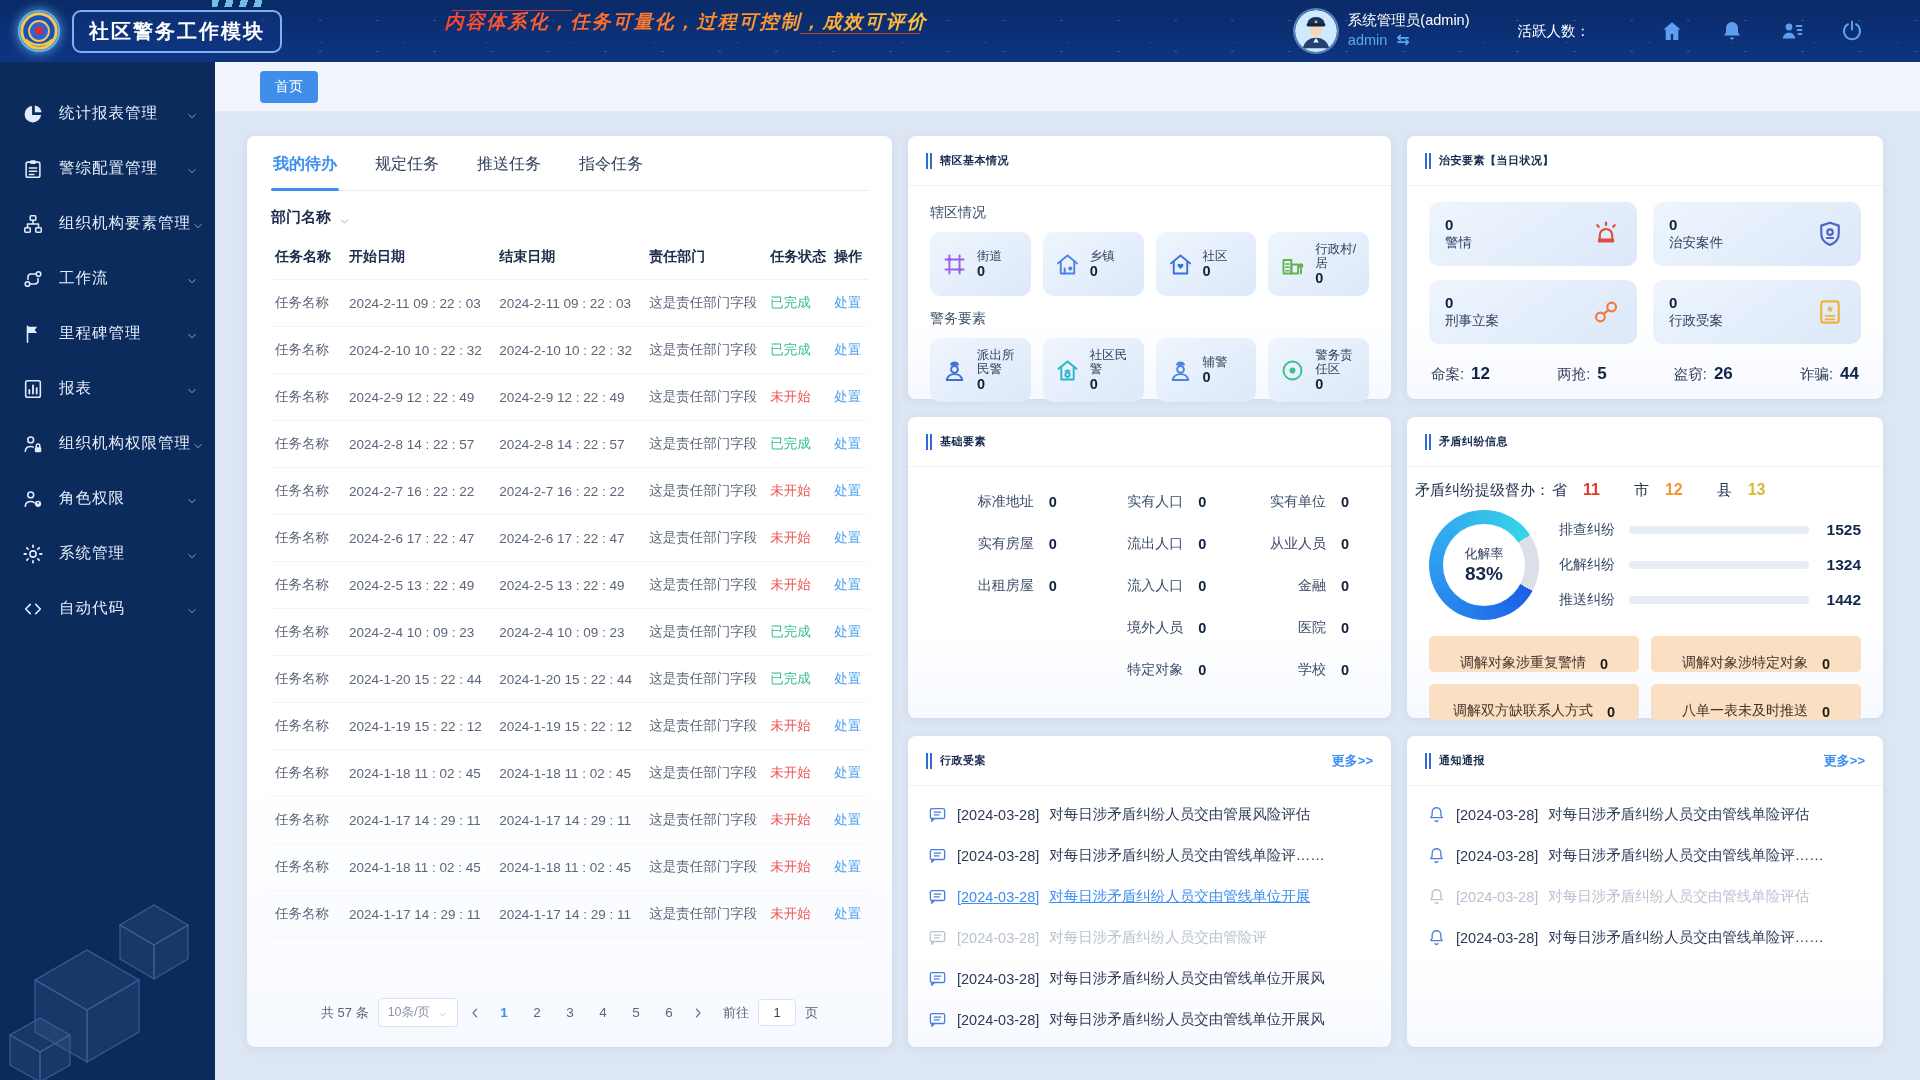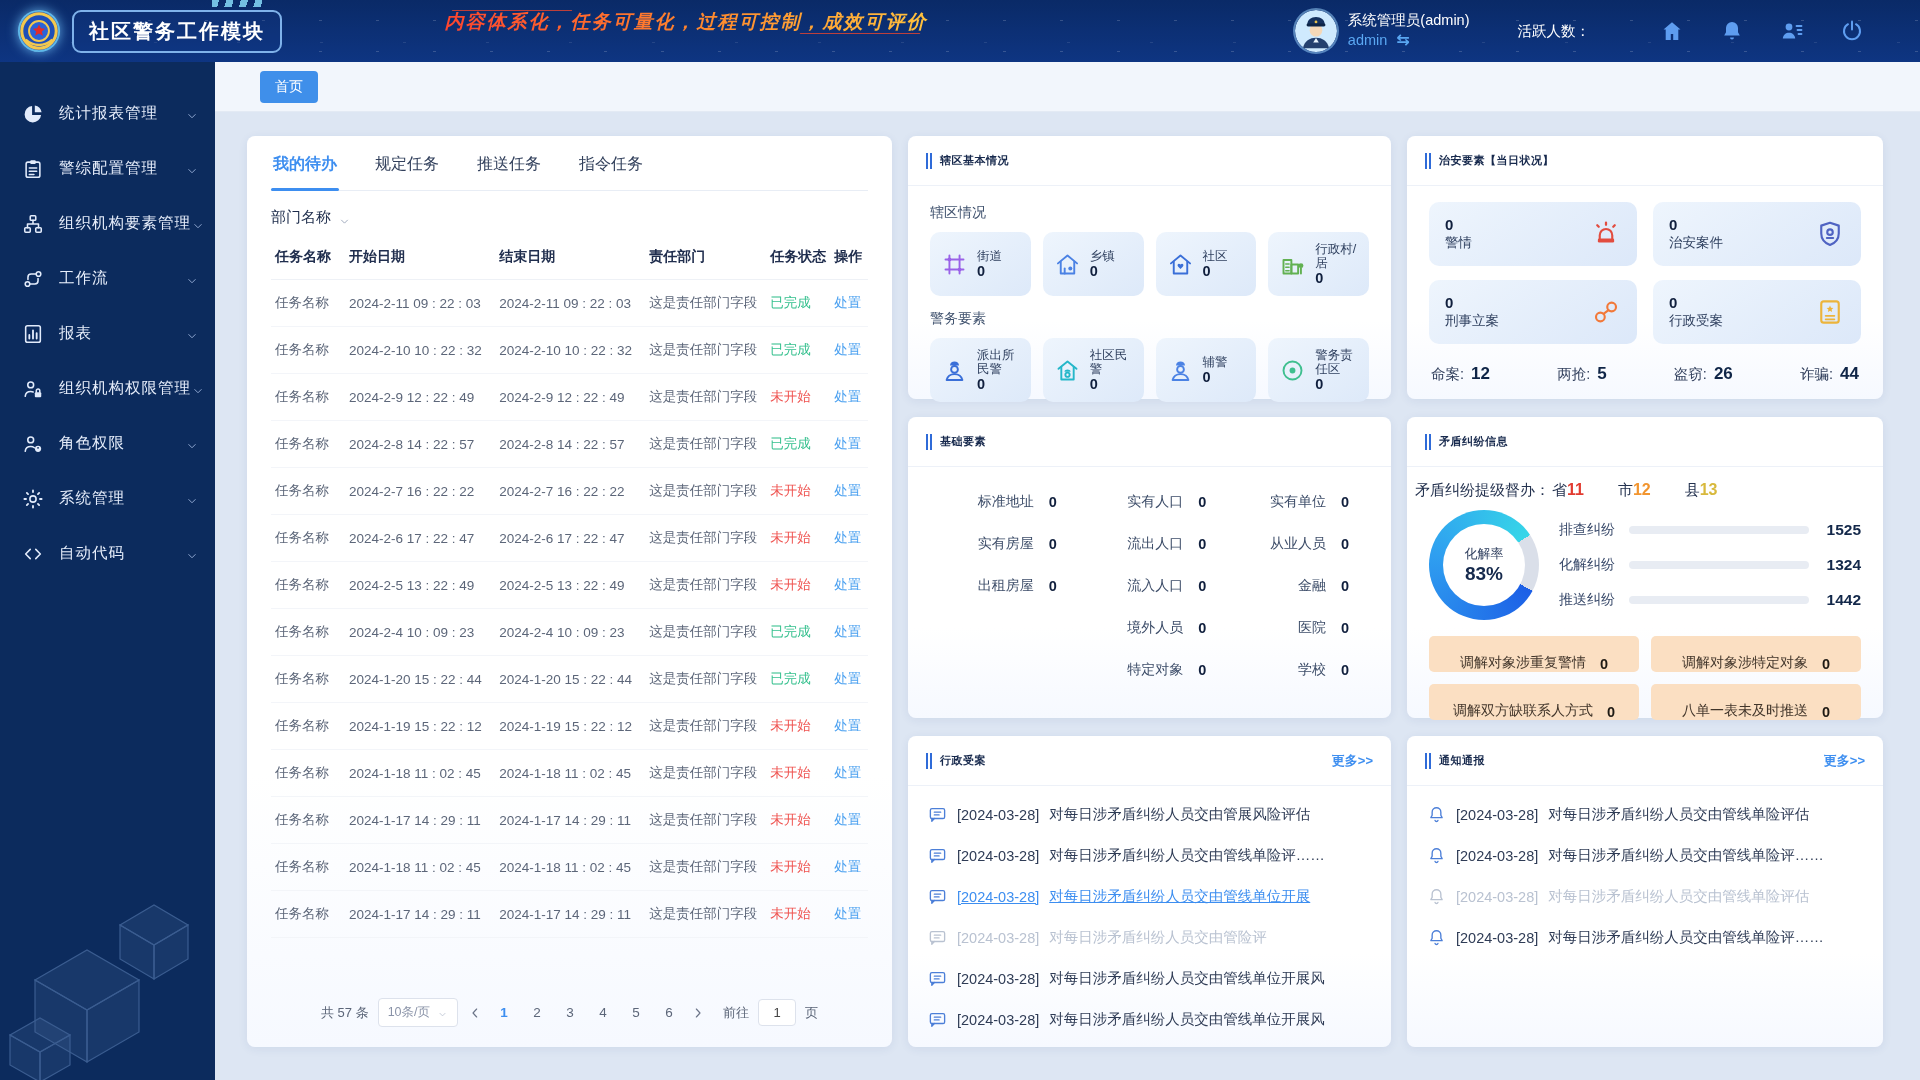--- a/index.html
+++ b/index.html
@@ -56,21 +56,21 @@
   .marker { width:2px; height:16px; background:#2f6bd8; box-shadow:4px 0 0 #2f6bd8; margin-right:12px; flex:none; }
   .c-title { font-size:11px; font-weight:bold; color:#17294d; letter-spacing:.5px; }
   .more { margin-left:auto; color:#3d8ef0; font-size:13px; cursor:pointer; font-weight:bold; }
 
   
   .todo-card { width:645px; height:911px; display:flex; flex-direction:column; padding:0 24px; }
   .tabs { display:flex; gap:34px; border-bottom:1px solid #e8edf5; flex:none; }
   .tab { font-size:16px; color:#32405c; position:relative; padding:18px 2px 15px; cursor:pointer; }
   .tab.active { color:#3d8ef0; font-weight:bold; }
   .tab.active::after { content:""; position:absolute; left:0; right:0; bottom:-1px; height:3px; background:#3d8ef0; border-radius:2px; }
-  .filter { display:flex; align-items:center; gap:7px; padding:17px 0 8px; font-size:15px; font-weight:normal; color:#1c2b4a; cursor:pointer; }
+  .filter { display:flex; align-items:center; gap:7px; padding:17px 0 8px; font-size:15px; font-weight:bold; color:#1c2b4a; cursor:pointer; }
   .filter .f-chev { width:13px; height:13px; color:#9aa5b8; }
   table.todo { width:100%; border-collapse:collapse; }
   table.todo th { text-align:left; font-size:14px; color:#202e4e; padding:13px 4px; border-bottom:1px solid #eef1f6; font-weight:bold; white-space:nowrap; }
   table.todo td { font-size:13.5px; color:#5c6679; padding:0 4px; height:47px; border-bottom:1px solid #f3f5f9; white-space:nowrap; }
   table.todo th:nth-child(1){width:76px} table.todo th:nth-child(2){width:152px} table.todo th:nth-child(3){width:152px}
   table.todo th:nth-child(4){width:122px} table.todo th:nth-child(5){width:62px} table.todo th:nth-child(6){width:38px}
   td.dept { color:#8b94a8; }
   td .st-done { color:#35c08e; } td .st-not { color:#ef5350; }
   td a.op { color:#4aa0f0; text-decoration:none; cursor:pointer; }
   .pagination { margin-top:auto; display:flex; align-items:center; justify-content:center; gap:9px; padding:16px 0 20px; font-size:13px; color:#5c6679; flex:none; }
@@ -102,21 +102,21 @@
   .sc-txt { display:flex; flex-direction:column; line-height:1.25; }
   .sc-val { font-weight:bold; font-size:15px; color:#101f3d; }
   .sc-label { font-size:13.5px; color:#2e3f5e; }
   .sc-icon { margin-left:auto; width:30px; height:30px; }
   .sec-stats { display:flex; padding:14px 24px 0; justify-content:space-between; font-size:14.5px; color:#33415e; }
   .ss-val { font-weight:bold; font-size:17px; color:#0f2547; margin-left:7px; }
 
   
   .esc-row { padding:14px 8px 2px; font-size:15px; color:#24324f; display:flex; align-items:baseline; }
   .esc-item { margin-right:34px; white-space:nowrap; }
-  .esc-item b { font-size:16px; margin-left:0; }
+  .esc-item b { font-size:16px; margin-left:16px; }
   .dsp-flex { display:flex; align-items:center; padding:8px 22px 4px; gap:20px; }
   .donut { width:110px; height:110px; border-radius:50%; position:relative; flex:none; }
   .donut::after { content:""; position:absolute; inset:14px; background:#fff; border-radius:50%; }
   .d-center { position:absolute; inset:0; display:flex; flex-direction:column; align-items:center; justify-content:center; z-index:1; }
   .d-label { font-size:13px; color:#2c3c5c; } .d-val { font-size:19px; font-weight:bold; color:#15294c; }
   .bars { flex:1; display:flex; flex-direction:column; gap:17px; }
   .bar-row { display:flex; align-items:center; gap:10px; font-size:14px; color:#38496a; }
   .bar-label { width:60px; flex:none; white-space:nowrap; }
   .bar-track { flex:1; height:8px; border-radius:4px; background:#e8ecf3; overflow:hidden; }
   .bar-fill { height:100%; border-radius:4px; }
@@ -235,20 +235,30 @@
             <path d="M8.5 17.5H14a3.5 3.5 0 0 0 3.5-3.5v-2.5"></path>
             <path d="M15.5 6.5H10a3.5 3.5 0 0 0-3.5 3.5v2.5"></path>
           </svg></span>
         <span class="s-label">工作流</span>
         <span class="s-chev"><svg class="icon" viewBox="0 0 24 24" fill="none" stroke="currentColor" stroke-width="1.7" stroke-linecap="round" stroke-linejoin="round" style="width:14px;height:14px;">
             <path d="M6.5 9.5 12 15l5.5-5.5"></path>
           </svg></span>
       </div>
       <div class="side-item">
         <span class="s-icon"><svg class="icon" viewBox="0 0 24 24" fill="none" stroke="currentColor" stroke-width="1.7" stroke-linecap="round" stroke-linejoin="round" style="width:22px;height:22px;">
+            <path d="M6 21V3.5"></path>
+            <path d="M6 4h10.5l-2.6 3.5L16.5 11H6z" fill="currentColor" stroke="none"></path>
+          </svg></span>
+        <span class="s-label">里程碑管理</span>
+        <span class="s-chev"><svg class="icon" viewBox="0 0 24 24" fill="none" stroke="currentColor" stroke-width="1.7" stroke-linecap="round" stroke-linejoin="round" style="width:14px;height:14px;">
+            <path d="M6.5 9.5 12 15l5.5-5.5"></path>
+          </svg></span>
+      </div>
+      <div class="side-item">
+        <span class="s-icon"><svg class="icon" viewBox="0 0 24 24" fill="none" stroke="currentColor" stroke-width="1.7" stroke-linecap="round" stroke-linejoin="round" style="width:22px;height:22px;">
             <rect x="4" y="3" width="16" height="18" rx="2"></rect>
             <path d="M8 17v-4M12 17V8M16 17v-6" stroke-width="2"></path>
           </svg></span>
         <span class="s-label">报表</span>
         <span class="s-chev"><svg class="icon" viewBox="0 0 24 24" fill="none" stroke="currentColor" stroke-width="1.7" stroke-linecap="round" stroke-linejoin="round" style="width:14px;height:14px;">
             <path d="M6.5 9.5 12 15l5.5-5.5"></path>
           </svg></span>
       </div>
       <div class="side-item">
         <span class="s-icon"><svg class="icon" viewBox="0 0 24 24" fill="none" stroke="currentColor" stroke-width="1.7" stroke-linecap="round" stroke-linejoin="round" style="width:22px;height:22px;">

